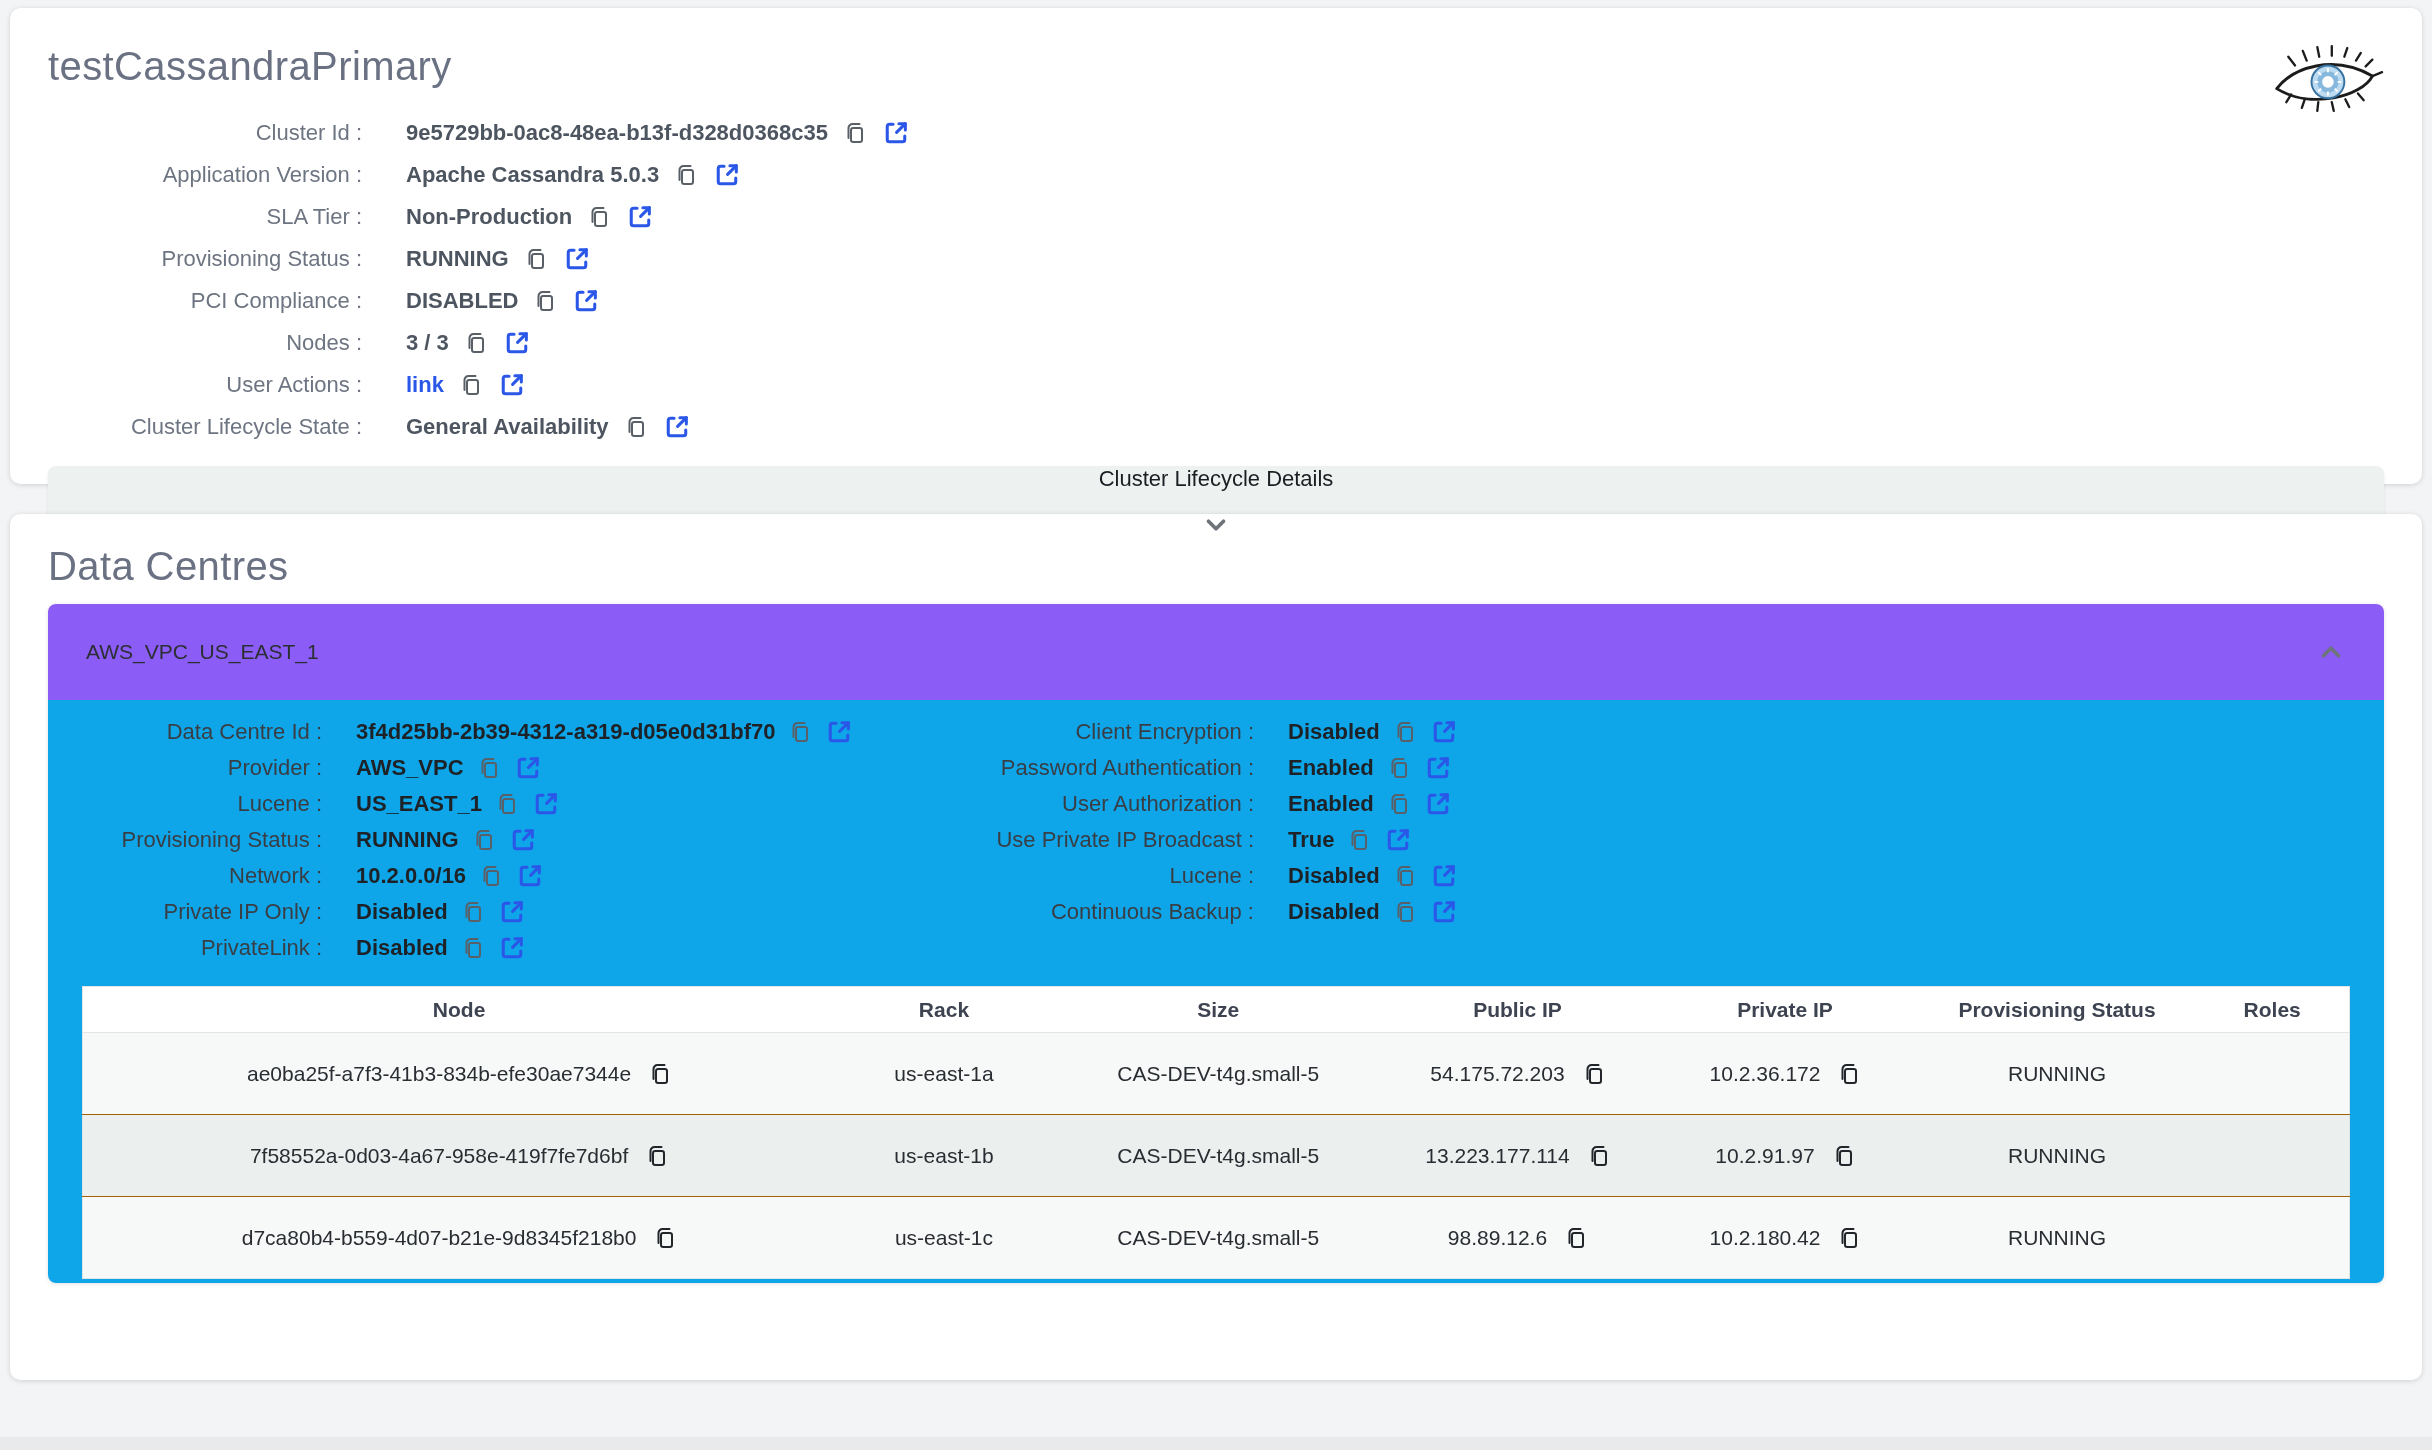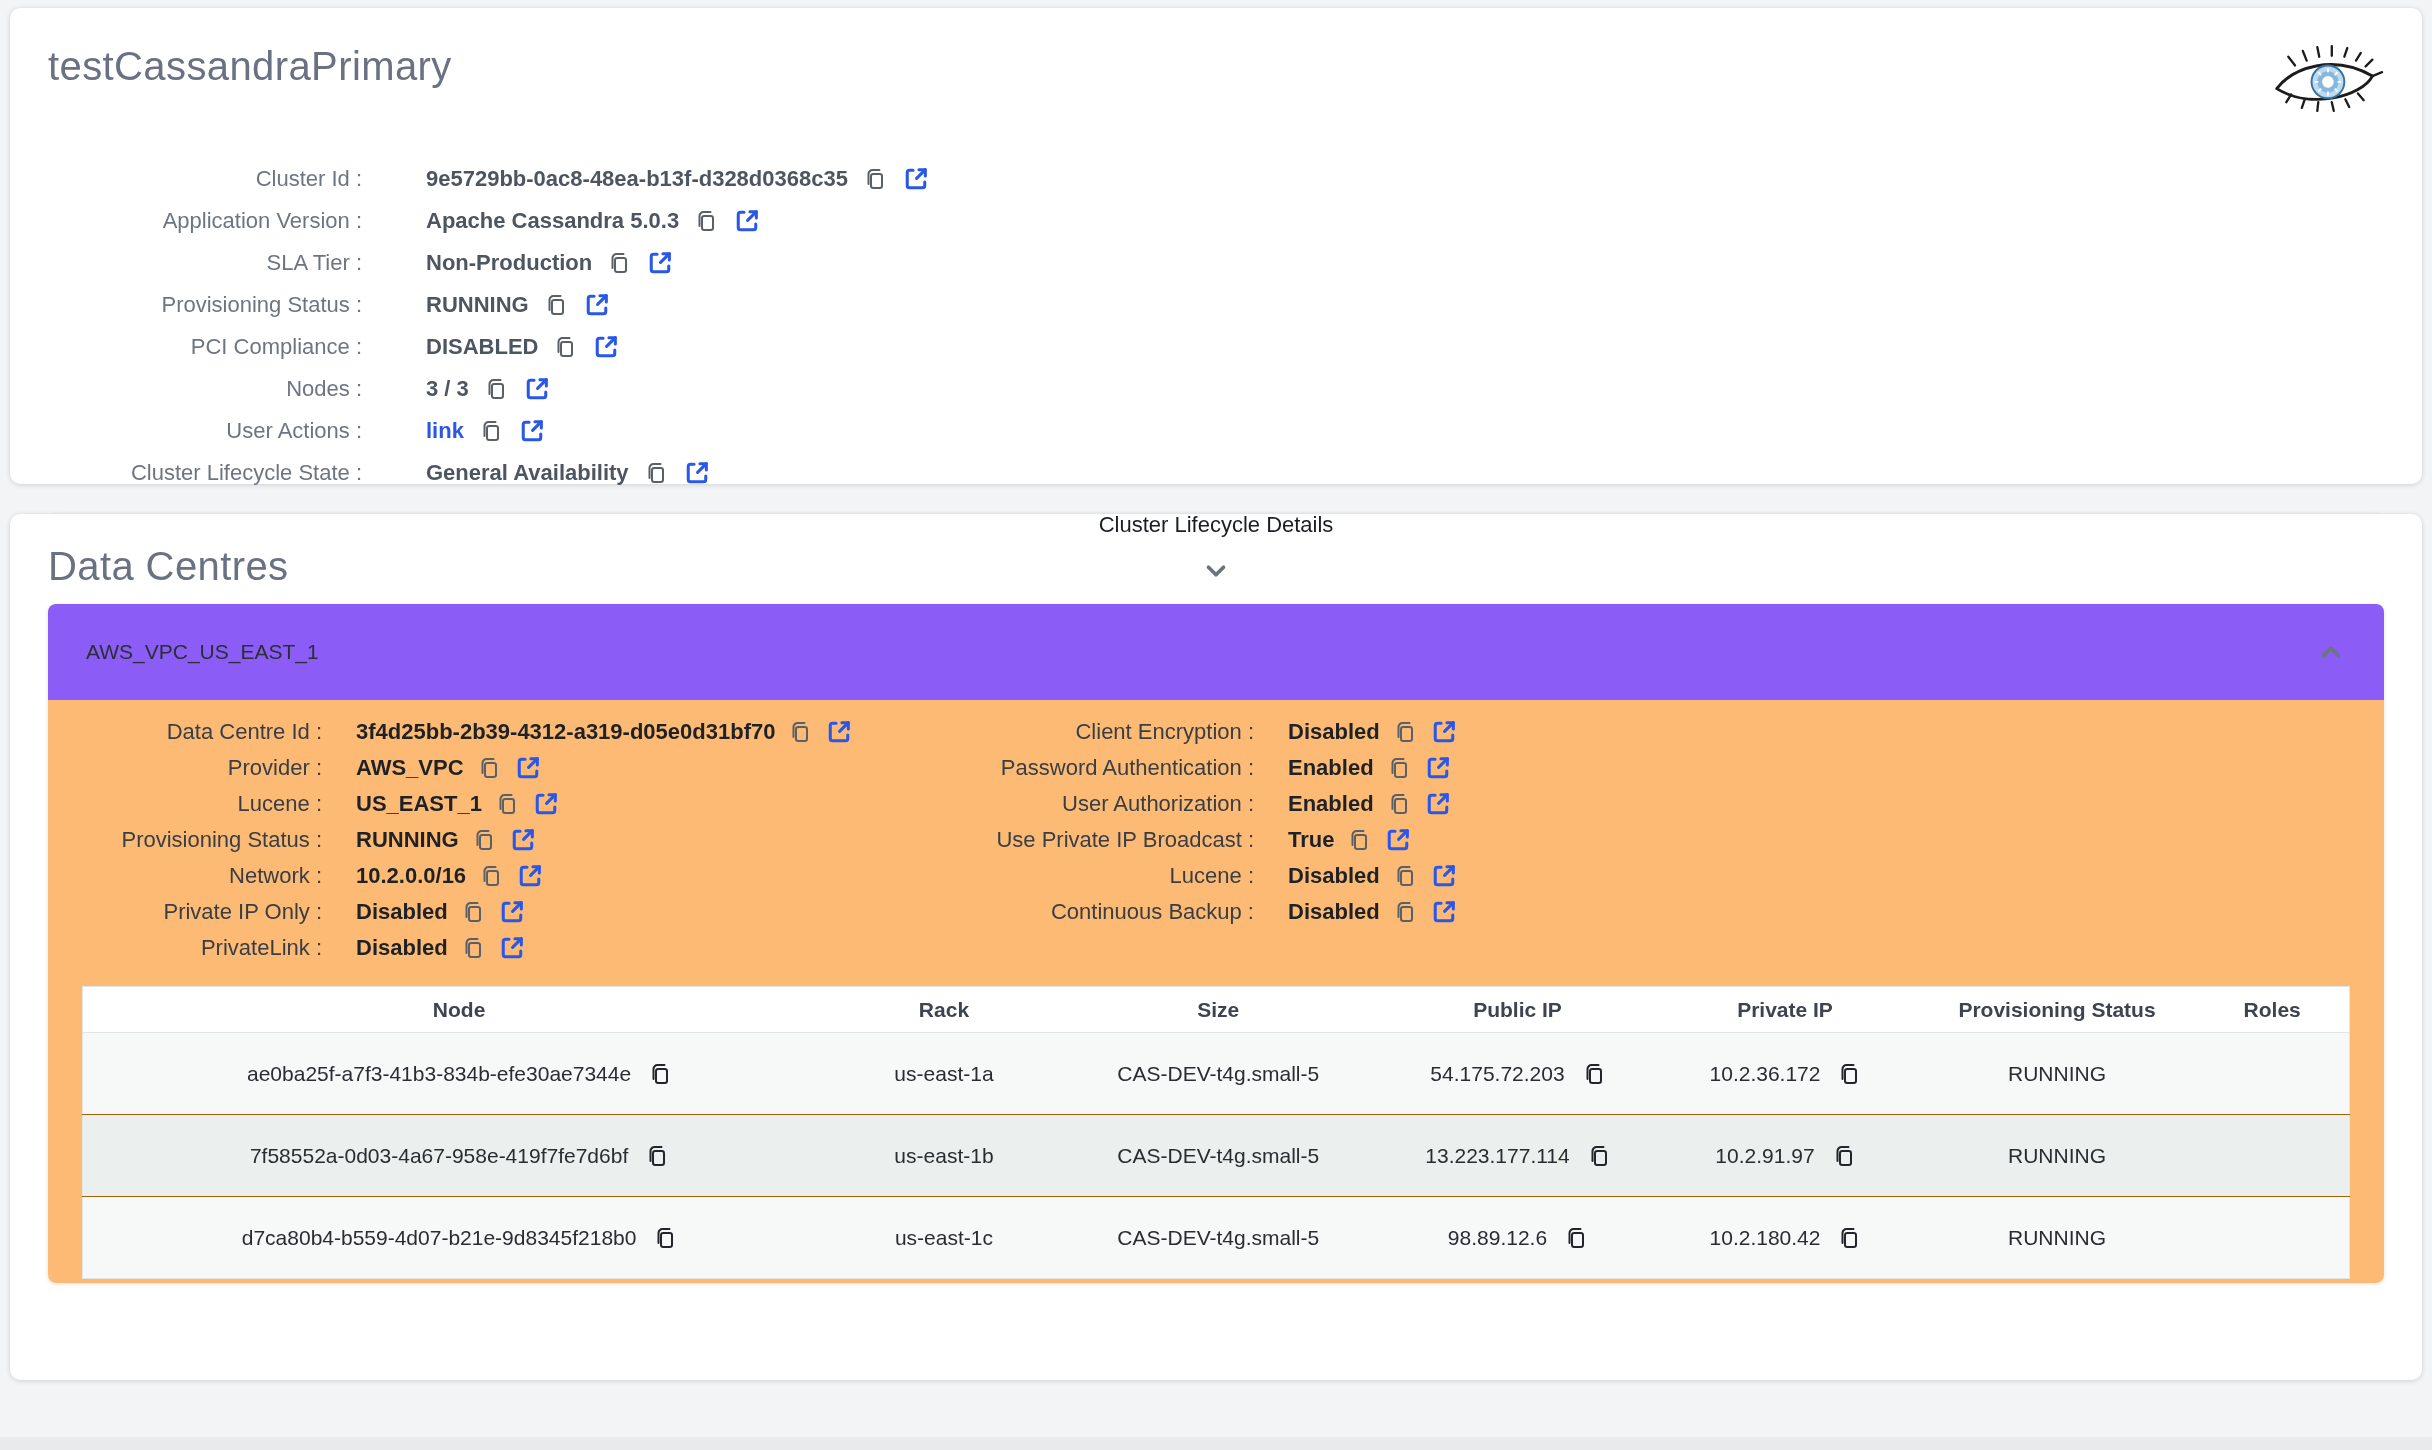--- a/index.html
+++ b/index.html
@@ -15,22 +15,22 @@
     background:#ffffff; border-radius:10px;
     box-shadow:0 1px 5px rgba(30,40,50,.16), 0 0 1px rgba(30,40,50,.10);
   }
   .card-cluster { height:476px; padding:36px 38px 26px; }
   .card-head { display:flex; justify-content:space-between; align-items:flex-start; }
   h1, h2 { margin:0; font-size:40px; line-height:1.1; font-weight:500; color:#6a7183; letter-spacing:.4px; }
   .logo svg { display:block; }
 
   
   .details-grid {
-    margin-top:46px; display:grid; grid-template-columns:314px max-content;
-    column-gap:64px; font-size:22px; line-height:42px;
+    display:grid; grid-template-columns:314px max-content;
+    column-gap:44px; font-size:22px; line-height:42px;
   }
   .d-label { text-align:right; color:#6e7582; white-space:nowrap; }
   .d-value { font-weight:700; color:#4d5560; display:flex; align-items:center; gap:16px; white-space:nowrap; }
   .d-value .link { color:#2a57e8; }
   .icon-btn { background:none; border:0; padding:0; margin:0; cursor:pointer; display:inline-flex; align-items:center; color:#596068; }
   .icon-btn.dark { color:#22262b; }
   .icon-btn svg { display:block; }
 
   
   .accordion {
@@ -42,21 +42,21 @@
   }
   .chev { display:inline-flex; color:#6e747c; }
 
   
   .card-dc { margin-top:30px; height:866px; padding:30px 38px 24px; }
   .dc-panel { margin-top:16px; border-radius:8px; overflow:hidden; box-shadow:0 1px 4px rgba(0,0,0,.12); }
   .dc-header {
     height:96px; background:#8b5cf6; display:flex; align-items:center; justify-content:space-between;
     padding:0 38px; font-size:21px; color:#2b2f34; cursor:pointer;
   }
-  .dc-content { background:#fdba74; padding:14px 34px 4px; }
+  .dc-content { background:#0ea5e9; padding:14px 34px 4px; }
   .dc-details { display:flex; align-items:flex-start; font-size:22px; line-height:36px; }
   .dc-col { display:grid; column-gap:34px; }
   .dc-col-left { grid-template-columns:240px max-content; width:742px; flex:none; }
   .dc-col-right { grid-template-columns:430px max-content; }
   .dc-col .d-label { color:#393e45; }
   .dc-col .d-value { color:#1e2125; gap:14px; }
 
   
   .node-table {
     margin-top:20px; width:100%; border-collapse:collapse;

